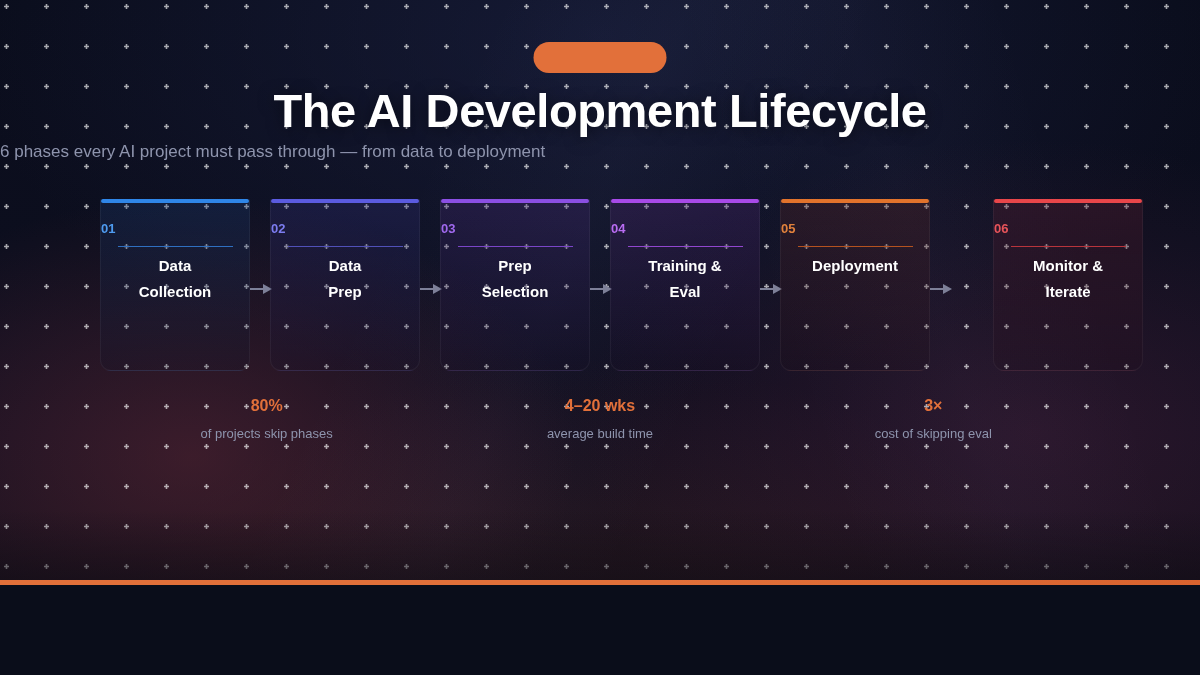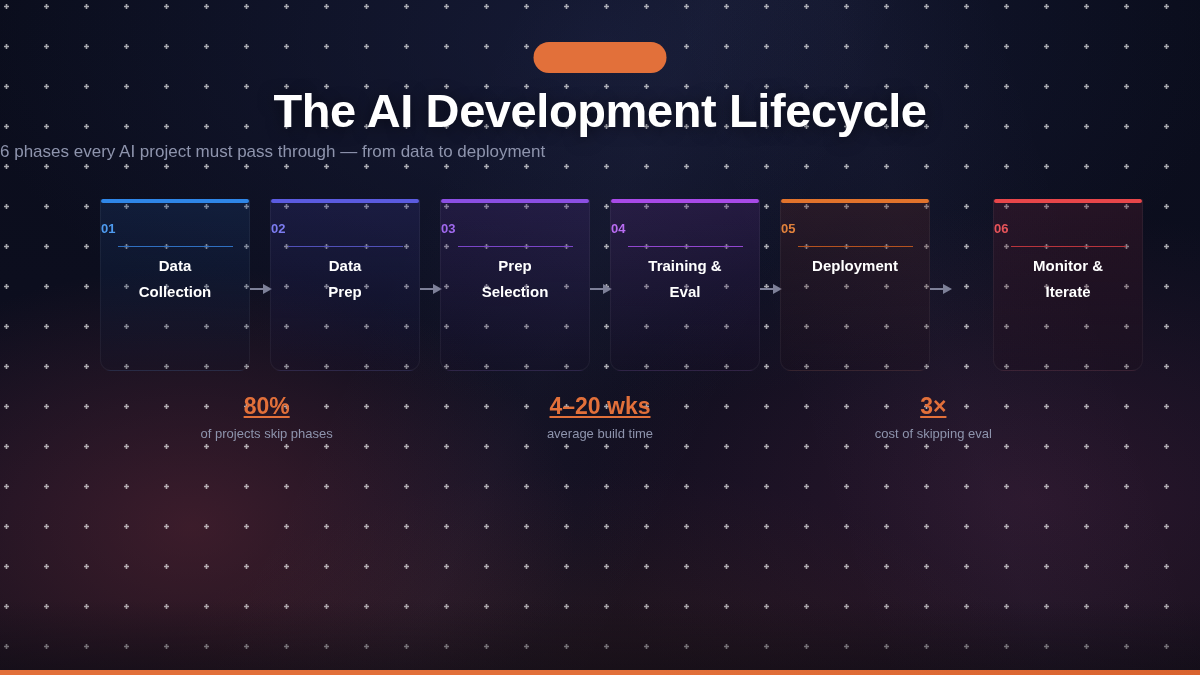--- a/index.html
+++ b/index.html
@@ -7,21 +7,21 @@
 
   html, body {
     width:1200px; height:675px;
     overflow:hidden;
     background:#0a0d1a;
     font-family:"Liberation Sans", sans-serif;
   }
 
   #stage {
     position:relative;
-    width:1200px; height:675px;
+    width:1200px; height:585px;
     background:#0b0e1c;
     overflow:hidden;
   }
 
   
   .bg-base {
     position:absolute; inset:0;
     background:
       radial-gradient(ellipse 620px 420px at 16% 78%, rgba(120,48,60,0.40) 0%, rgba(120,48,60,0.0) 62%),
       radial-gradient(ellipse 700px 460px at 86% 74%, rgba(96,40,70,0.30) 0%, rgba(96,40,70,0) 64%),
@@ -138,25 +138,24 @@
 
   
   .stats {
     position:absolute;
     left:100px; top:392px;
     width:1000px;
     display:flex;
   }
   .stat { flex:1; text-align:center; }
   .stat-value {
-    font-size:23px;
+    font-size:16px;
     font-weight:bold;
     color:#e2703a;
     line-height:28px;
-    text-decoration:underline;
   }
   .stat-label {
     margin-top:6px;
     font-size:13px;
     color:#8e94ad;
     line-height:16px;
   }
 </style>
 </head>
 <body>

